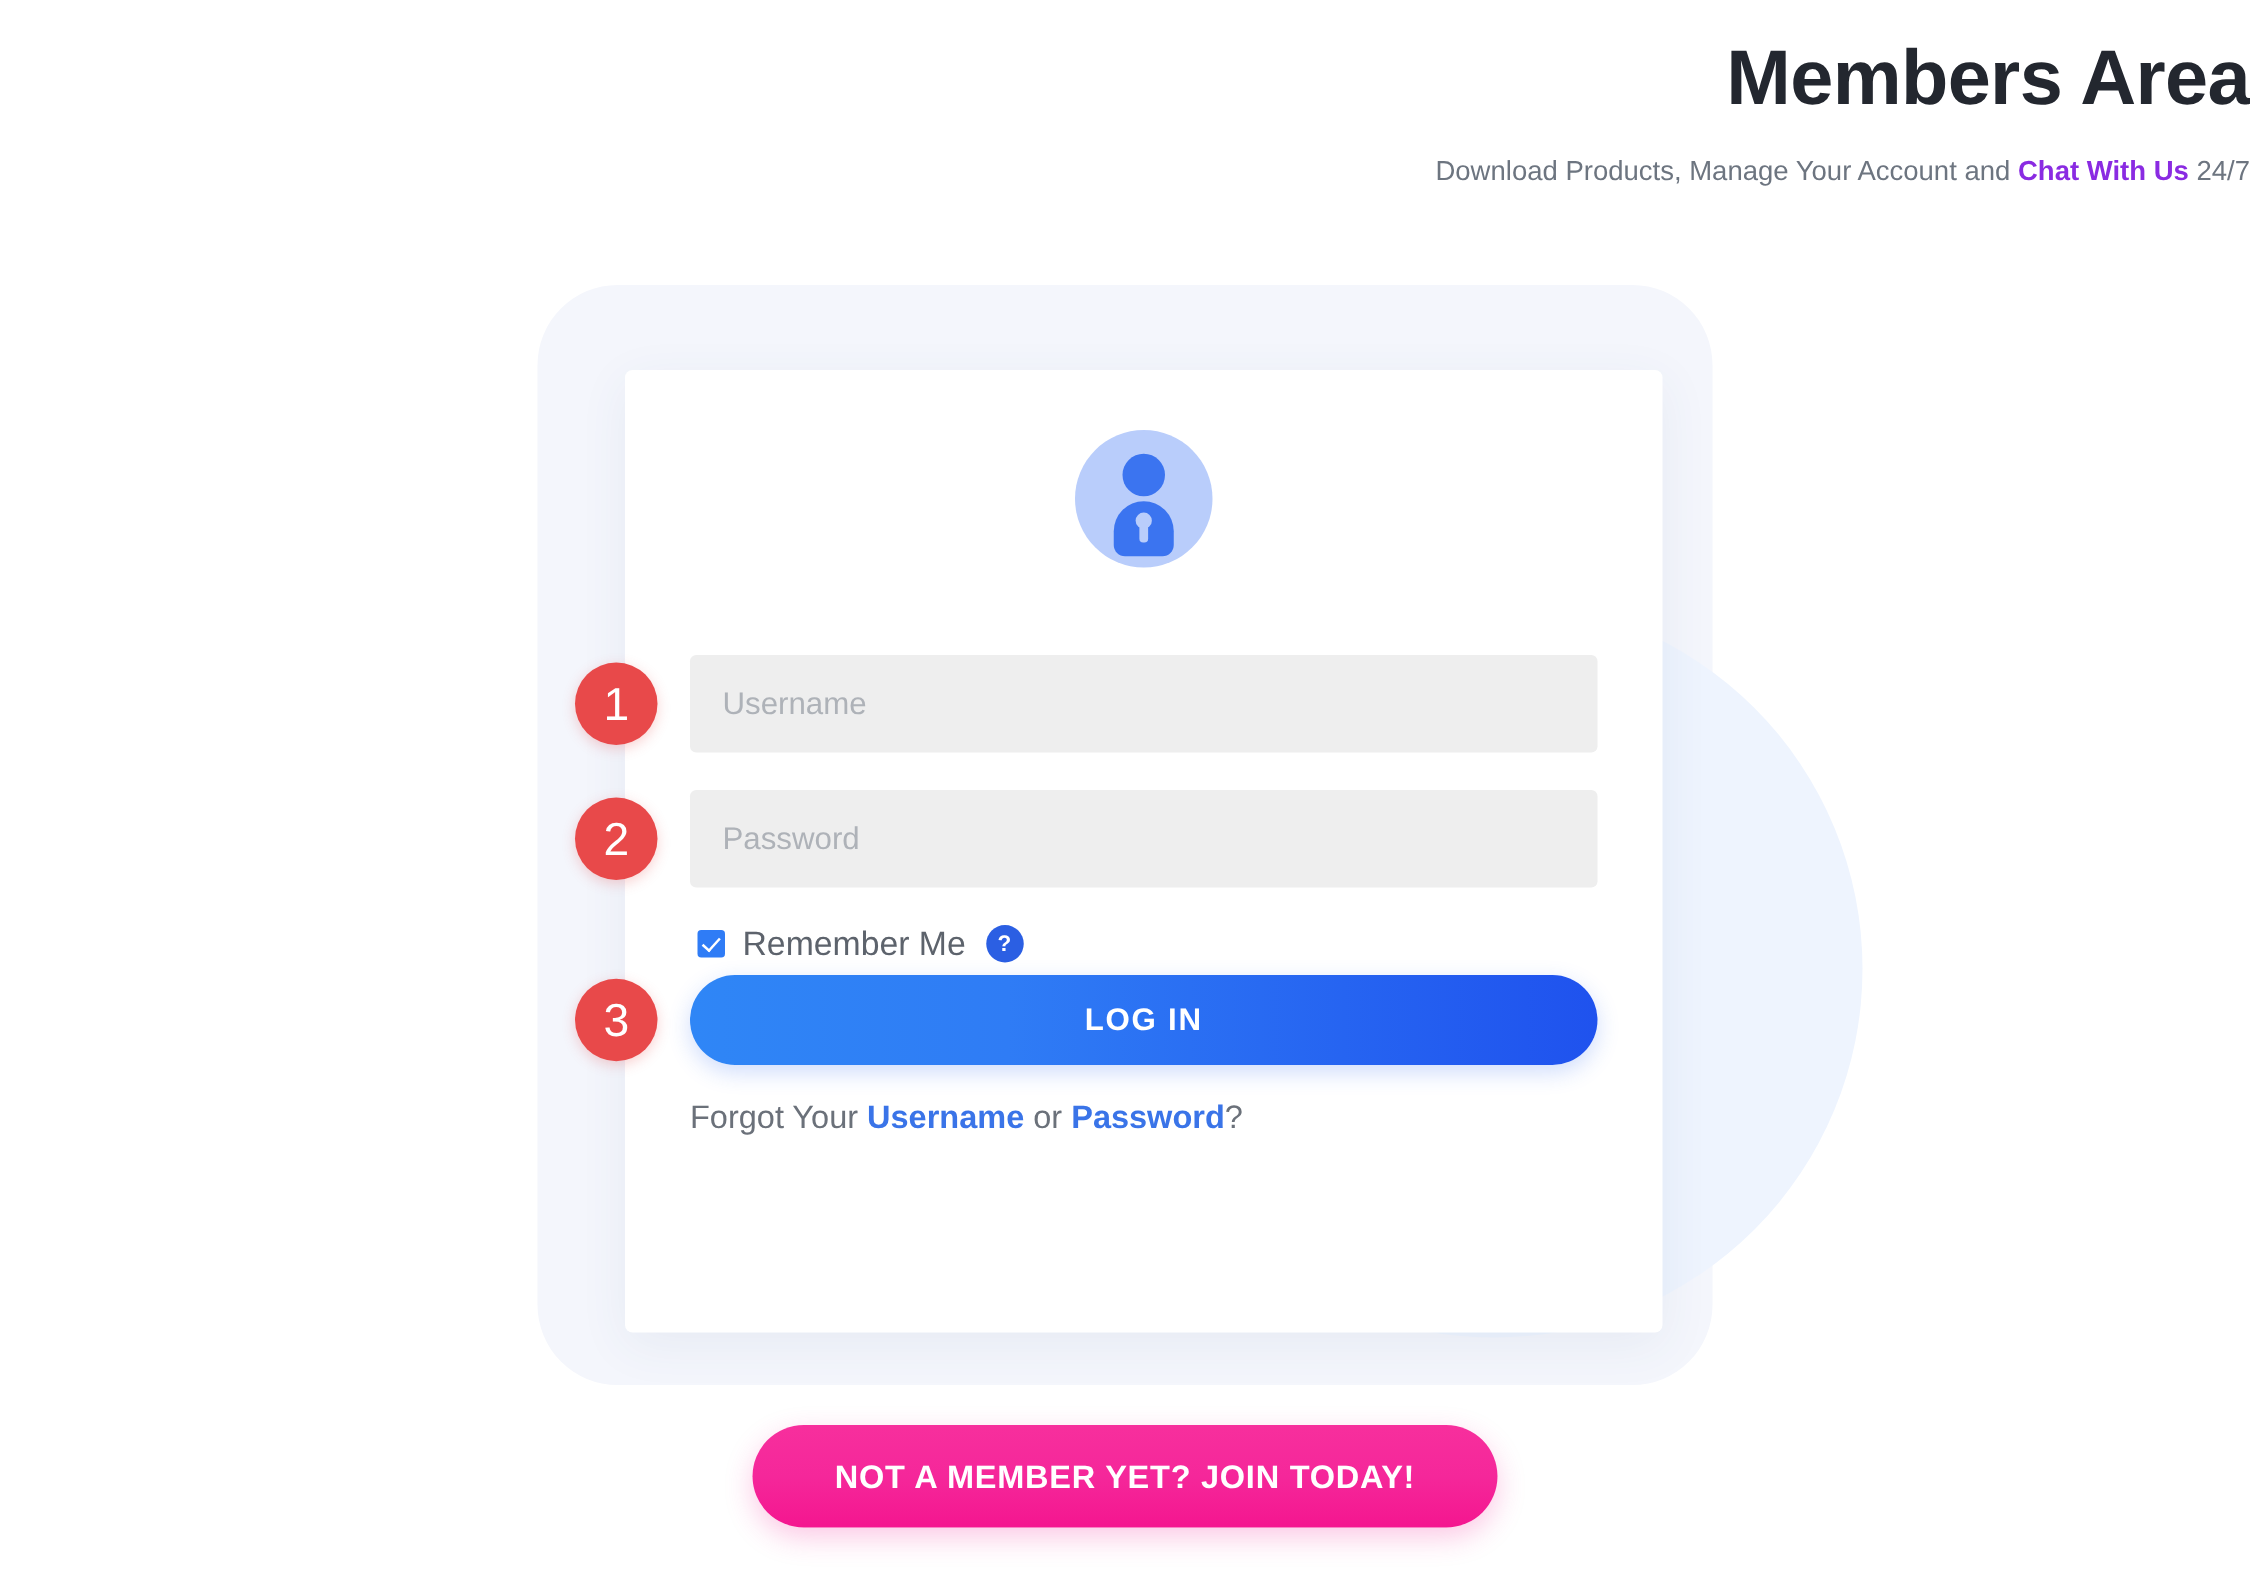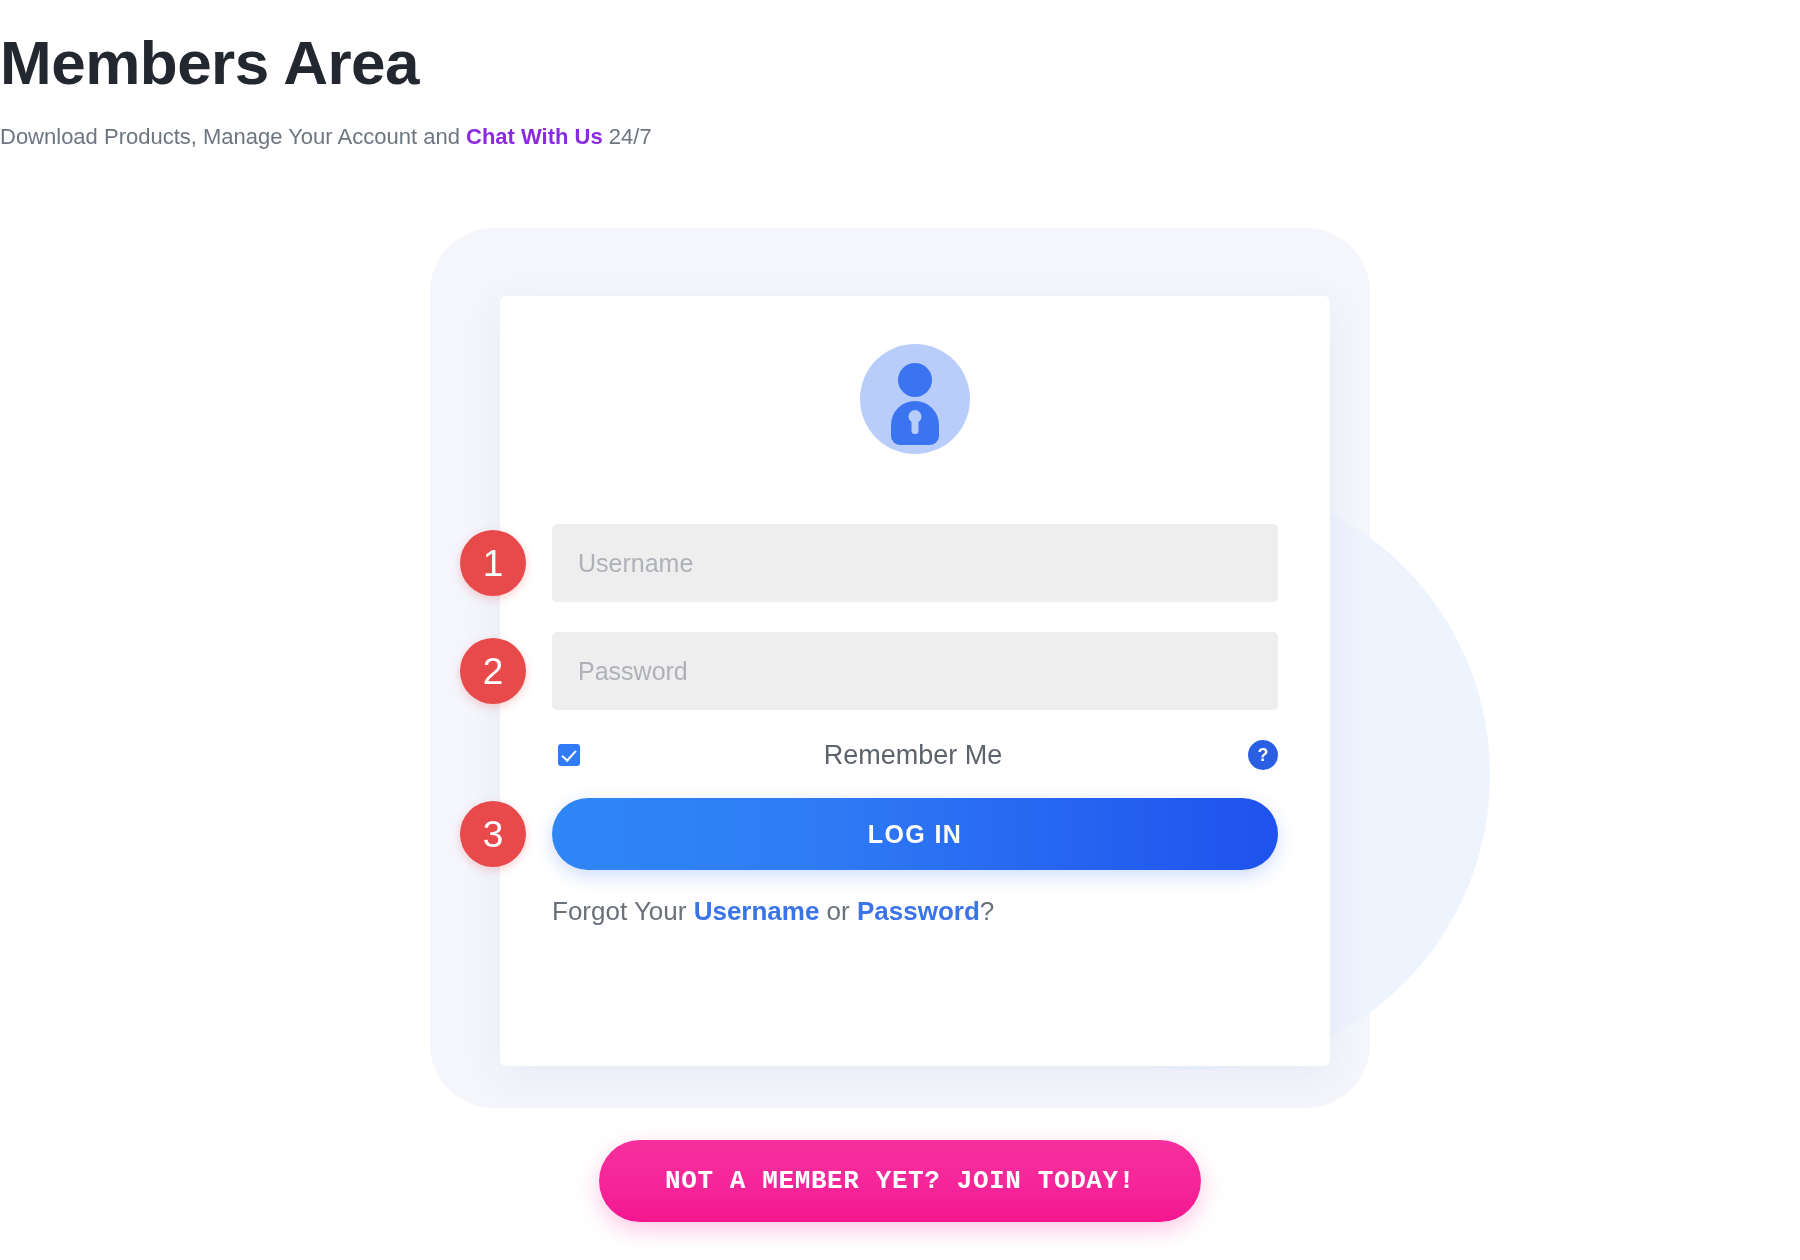--- a/index.html
+++ b/index.html
@@ -17,21 +17,21 @@
     width: 1800px;
     height: 1260px;
     background: #ffffff;
   }
 
   
   .header {
     position: absolute;
     top: 0; left: 0;
     width: 1800px;
-    text-align: left;
+    text-align: right;
     z-index: 5;
   }
   .page-title {
     margin-top: 26px;
     font-size: 62px;
     font-weight: 700;
     letter-spacing: -0.5px;
     color: #23272f;
     line-height: 1.2;
   }
@@ -185,23 +185,22 @@
     line-height: 1;
     box-shadow: 0 3px 10px rgba(230, 70, 70, 0.25);
     z-index: 6;
   }
 
   
   .remember-row {
     display: flex;
     align-items: center;
     margin-top: 6px;
-    margin-bottom: 28px;
+    margin-bottom: 10px;
     padding-left: 6px;
-    justify-content: space-between;
   }
   .checkbox {
     width: 22px;
     height: 22px;
     border-radius: 3px;
     background: #2f7cf6;
     position: relative;
     flex: 0 0 auto;
     cursor: pointer;
   }
@@ -282,21 +281,21 @@
     justify-content: center;
     z-index: 6;
   }
   .join-button {
     height: 82px;
     padding: 0 66px;
     border: none;
     border-radius: 41px;
     background: linear-gradient(to bottom, #f72f9d 0%, #f5279a 50%, #f4168f 100%);
     color: #ffffff;
-    font-family: Liberation Mono, monospace;
+    font-family: Liberation Sans, sans-serif;
     font-size: 26px;
     font-weight: 700;
     letter-spacing: 0.6px;
     cursor: pointer;
     box-shadow: 0 8px 22px rgba(245, 40, 150, 0.25);
   }
 </style>
 </head>
 <body>
 

